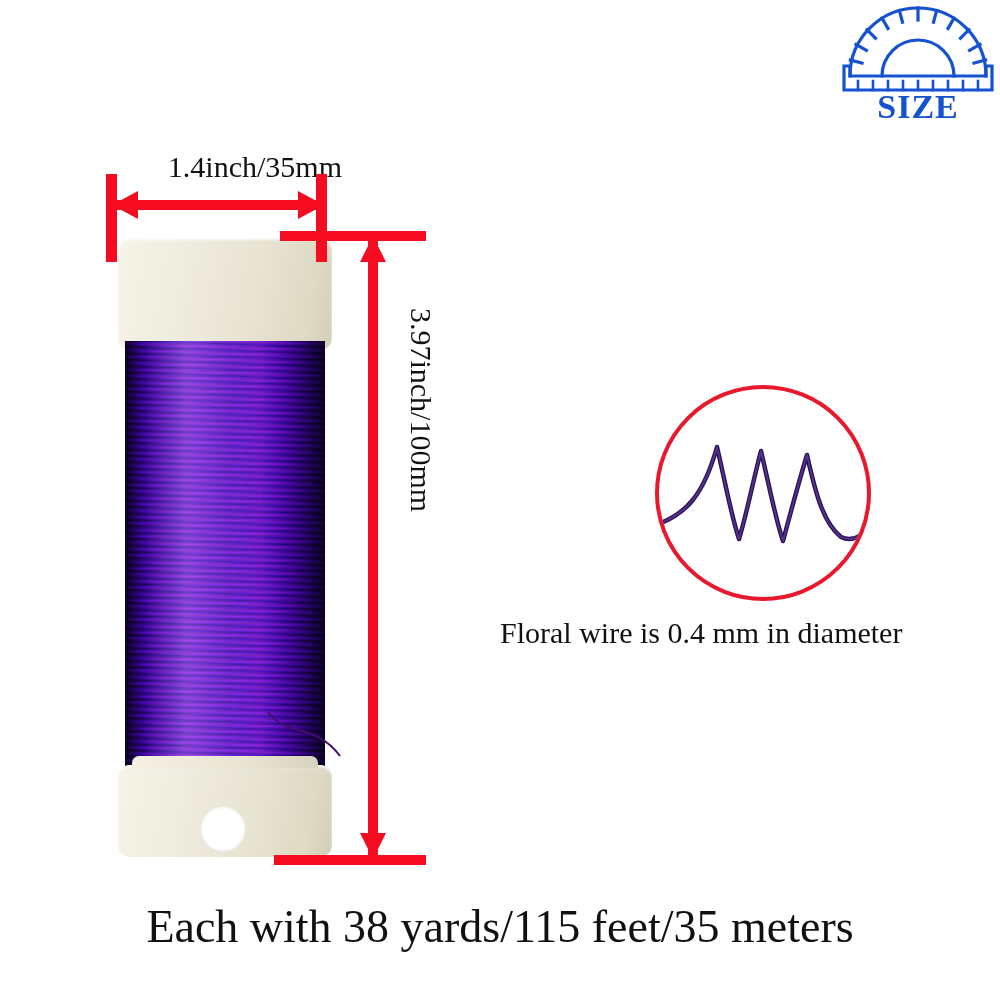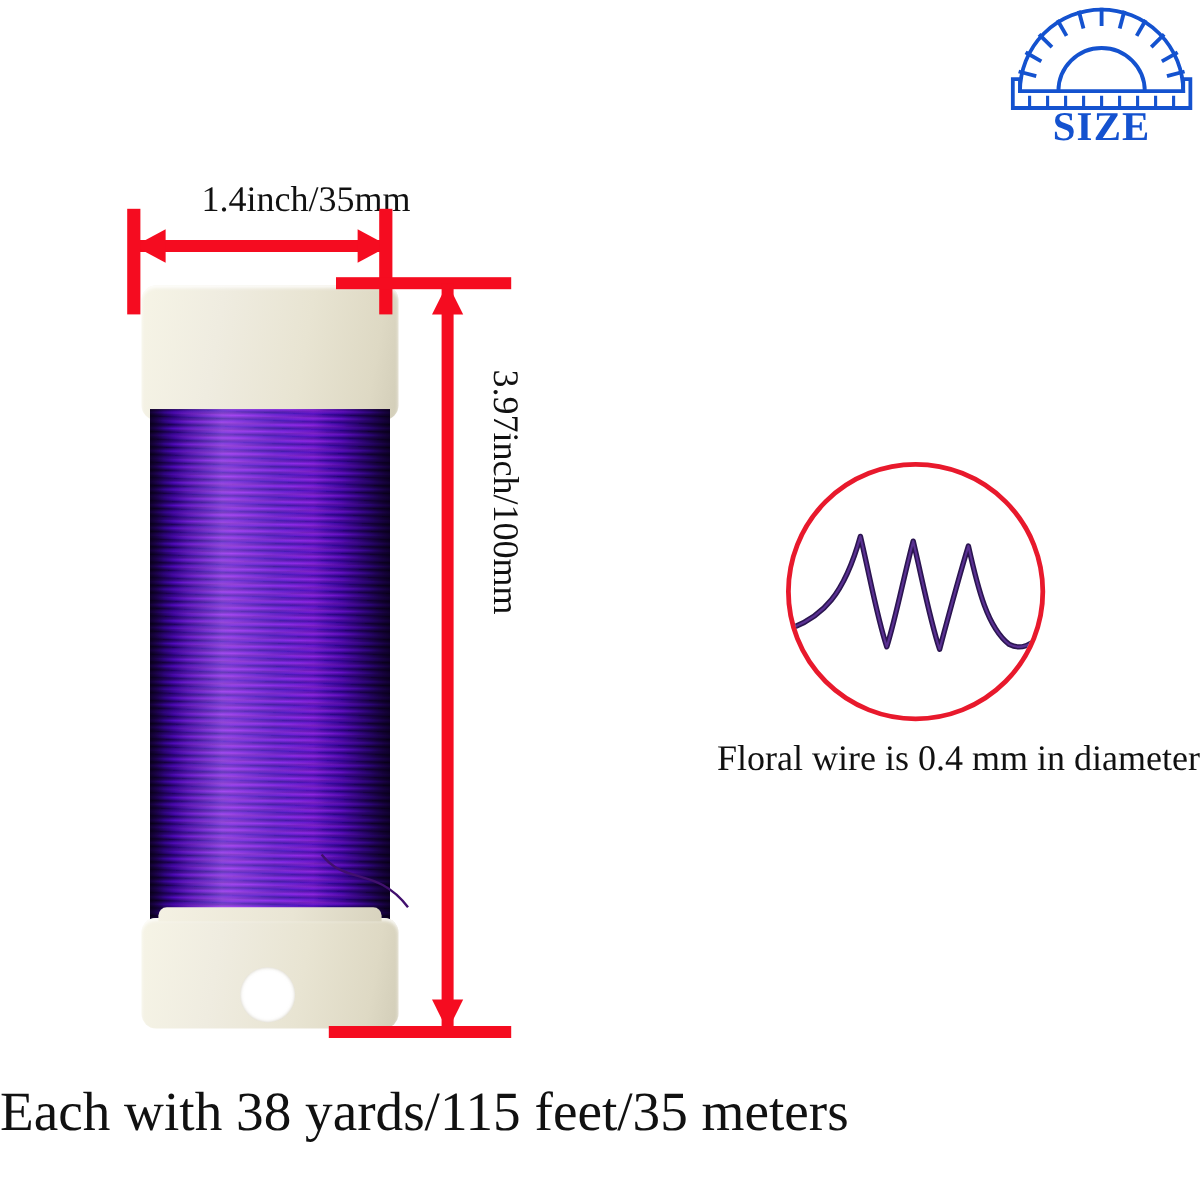--- a/index.html
+++ b/index.html
@@ -277,33 +277,34 @@
   #detail-circle svg {
     position: absolute;
     left: -4px;
     top: -4px;
   }
   #detail-caption {
     position: absolute;
     left: 500px;
     top: 618px;
     width: 500px;
-    text-align: right;
+    text-align: left;
     font-size: 30px;
     color: #111111;
     white-space: nowrap;
     line-height: 1;
   }
 
   
   #bottom-caption {
     position: absolute;
     left: 0;
     top: 902px;
     width: 1000px;
+    text-align: center;
     font-size: 46px;
     color: #111111;
     line-height: 1.1;
     font-stretch: semi-condensed;
   }
 </style>
 </head>
 <body>
 
 <div id="page">

